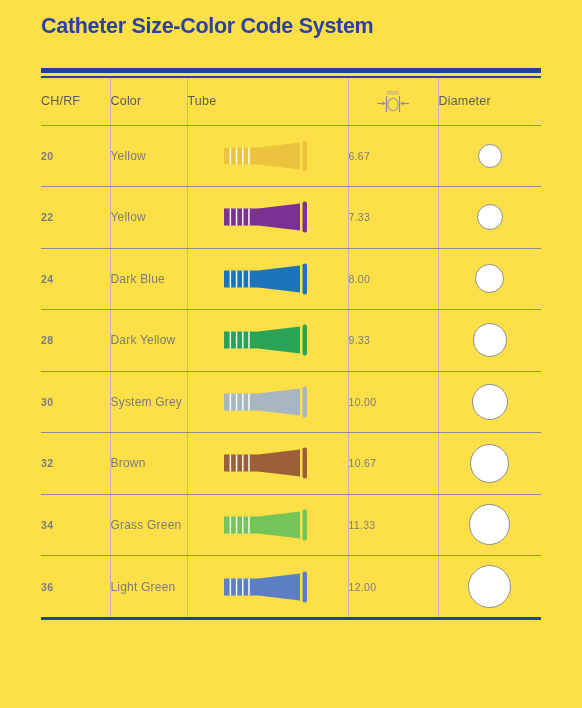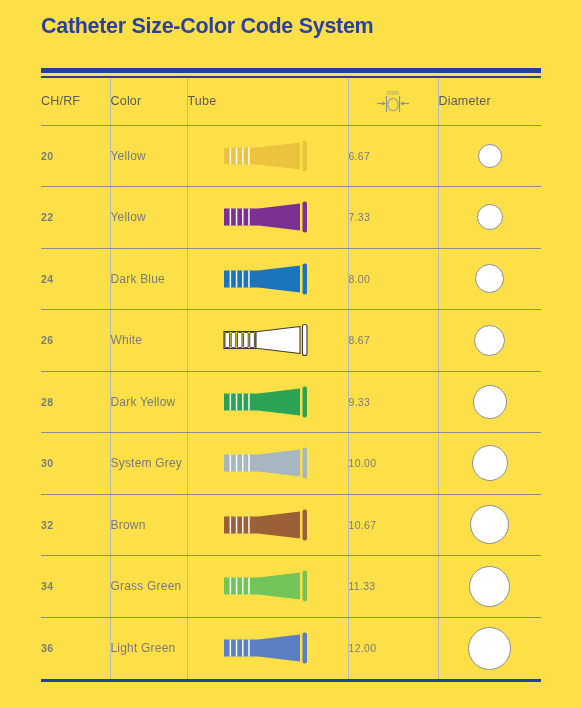--- a/index.html
+++ b/index.html
@@ -233,45 +233,20 @@
       <rect x="84.5" y="6.5" width="4.5" height="31" rx="2" fill="#1c75bc" stroke="none" stroke-width="0"></rect>
     </g>
   </svg>
     </td>
     <td class="mm">8.00</td>
     <td class="diam-cell">
       <span class="diam-circle" style="width:29px;height:29px;"></span>
     </td>
           </tr>
           <tr>
-    <td class="chrf">26</td>
-    <td class="color">White</td>
-    <td class="tube-cell">
-
-  <svg class="tube-svg" width="100" height="44" viewBox="0 0 100 44" aria-hidden="true">
-    <g>
-
-      <rect x="7.0" y="14.5" width="4.6" height="15" rx="1" fill="#ffffff" stroke="#3a3a3a" stroke-width="0.9"></rect>
-                  <rect x="13.2" y="14.5" width="4.6" height="15" rx="1" fill="#ffffff" stroke="#3a3a3a" stroke-width="0.9"></rect>
-                  <rect x="19.4" y="14.5" width="4.6" height="15" rx="1" fill="#ffffff" stroke="#3a3a3a" stroke-width="0.9"></rect>
-                  <rect x="25.6" y="14.5" width="4.6" height="15" rx="1" fill="#ffffff" stroke="#3a3a3a" stroke-width="0.9"></rect>
-                  <rect x="31.8" y="14.5" width="4.6" height="15" rx="1" fill="#ffffff" stroke="#3a3a3a" stroke-width="0.9"></rect>
-      <rect x="6" y="13.5" width="32" height="17" fill="none" stroke="#3a3a3a" stroke-width="1.1"></rect>
-
-      <path d="M38 13.8 L82 8.5 L82 35.5 L38 30.2 Z" fill="#ffffff" stroke="#3a3a3a" stroke-width="1.1" stroke-linejoin="round"></path>
-      <rect x="84.5" y="6.5" width="4.5" height="31" rx="2" fill="#ffffff" stroke="#3a3a3a" stroke-width="1.1"></rect>
-    </g>
-  </svg>
-    </td>
-    <td class="mm">8.67</td>
-    <td class="diam-cell">
-      <span class="diam-circle" style="width:31px;height:31px;"></span>
-    </td>
-          </tr>
-          <tr>
     <td class="chrf">28</td>
     <td class="color">Dark Yellow</td>
     <td class="tube-cell">
 
   <svg class="tube-svg" width="100" height="44" viewBox="0 0 100 44" aria-hidden="true">
     <g>
       <rect x="6" y="13.5" width="33" height="17" fill="#2aa355"></rect>
       <rect x="7.0" y="14.5" width="4.6" height="15" rx="1" fill="#2aa355" stroke="none" stroke-width="0"></rect>
                   <rect x="13.2" y="14.5" width="4.6" height="15" rx="1" fill="#2aa355" stroke="none" stroke-width="0"></rect>
                   <rect x="19.4" y="14.5" width="4.6" height="15" rx="1" fill="#2aa355" stroke="none" stroke-width="0"></rect>

